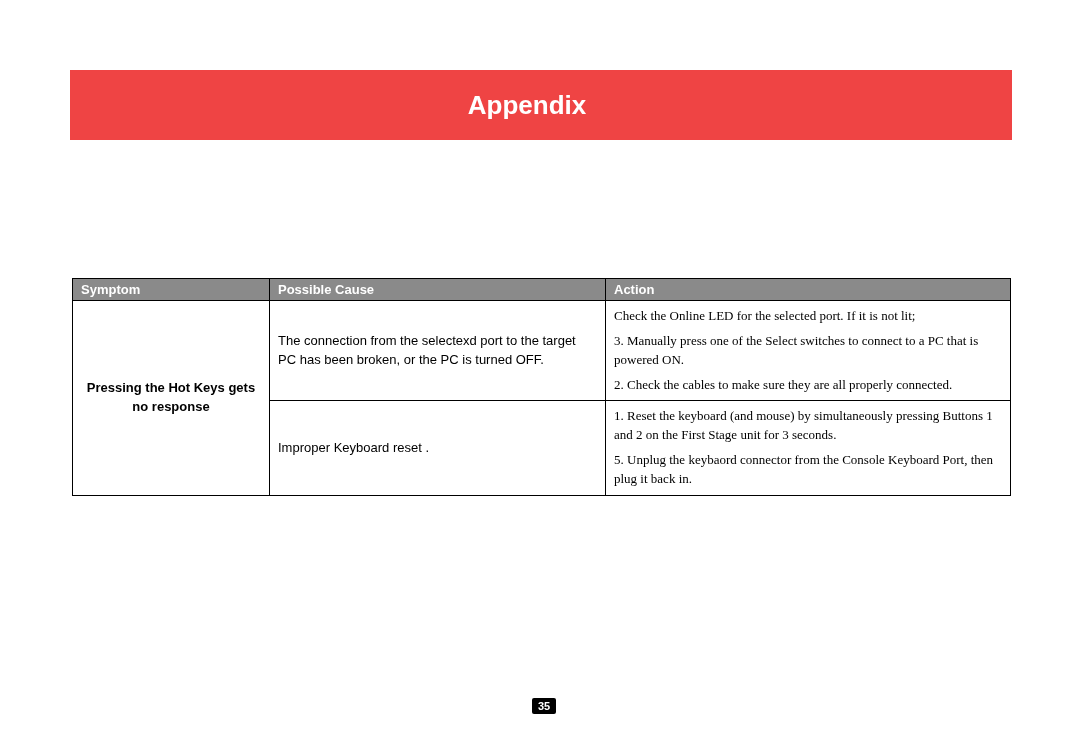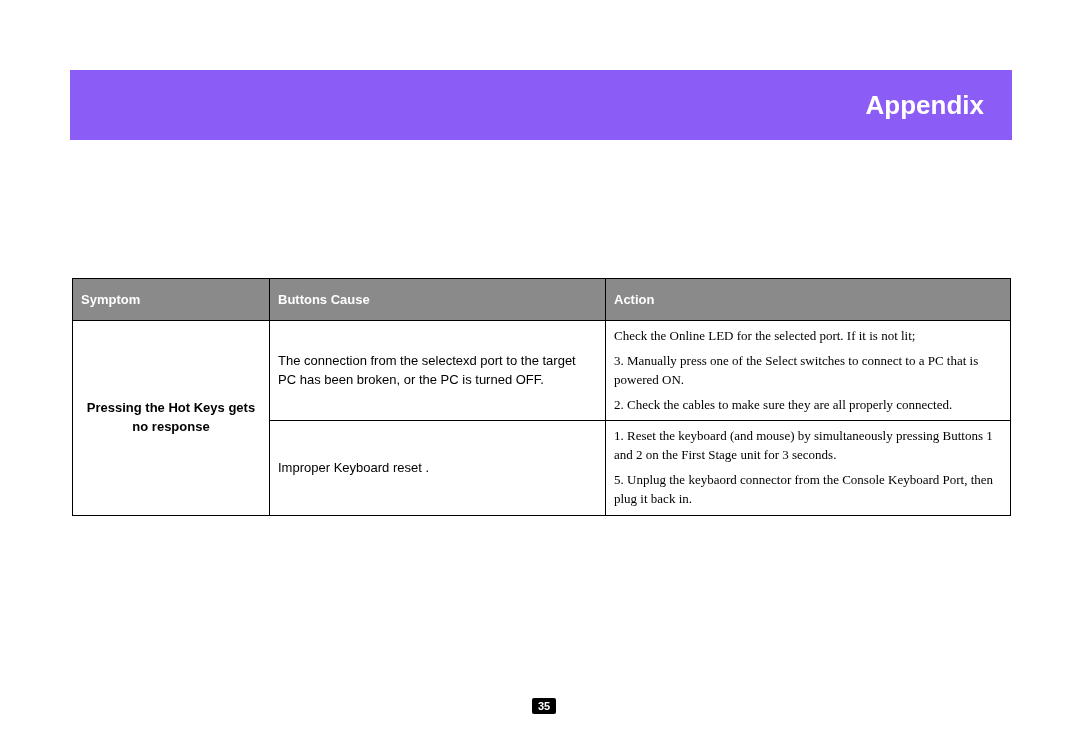--- a/index.html
+++ b/index.html
@@ -17,24 +17,24 @@
     height: 742px;
     box-sizing: border-box;
     padding: 0;
   }
   .header-band {
     position: absolute;
     left: 70px;
     top: 70px;
     width: 942px;
     height: 70px;
-    background: #8b5cf6;
+    background: #ef4444;
     display: flex;
     align-items: center;
-    justify-content: flex-end;
+    justify-content: center;
     padding-right: 28px;
     box-sizing: border-box;
   }
   .header-band .title {
     color: #ffffff;
     font-size: 26px;
     font-weight: bold;
   }
   .subtitle-row {
     position: absolute;
@@ -63,21 +63,21 @@
     table-layout: fixed;
   }
   .tbl col.c1 { width: 197px; }
   .tbl col.c2 { width: 336px; }
   .tbl col.c3 { width: 405px; }
   .tbl th {
     background: #8a8a8a;
     color: #ffffff;
     font-weight: bold;
     text-align: left;
-    padding: 13px 8px;
+    padding: 3px 8px;
     border: 1px solid #000000;
     font-size: 13px;
   }
   .tbl td {
     border: 1px solid #000000;
     padding: 6px 8px;
     vertical-align: middle;
     line-height: 1.45;
   }
   .tbl td.symptom {
@@ -119,21 +119,21 @@
 
   <table class="tbl">
     <colgroup>
       <col class="c1">
         <col class="c2">
         <col class="c3">
     </colgroup>
     <thead>
       <tr>
         <th>Symptom</th>
-        <th>Buttons Cause</th>
+        <th>Possible Cause</th>
         <th>Action</th>
       </tr>
     </thead>
     <tbody>
       <tr>
         <td class="symptom" rowspan="2">Pressing the Hot Keys gets no response</td>
         <td>The connection from the selectexd port to the target PC has been broken, or the PC is turned OFF.</td>
         <td>
           <p>Check the Online LED for the selected port.  If it is not lit;</p>
           <p>3. Manually press one of the Select switches to connect to a PC that is powered ON.</p>

